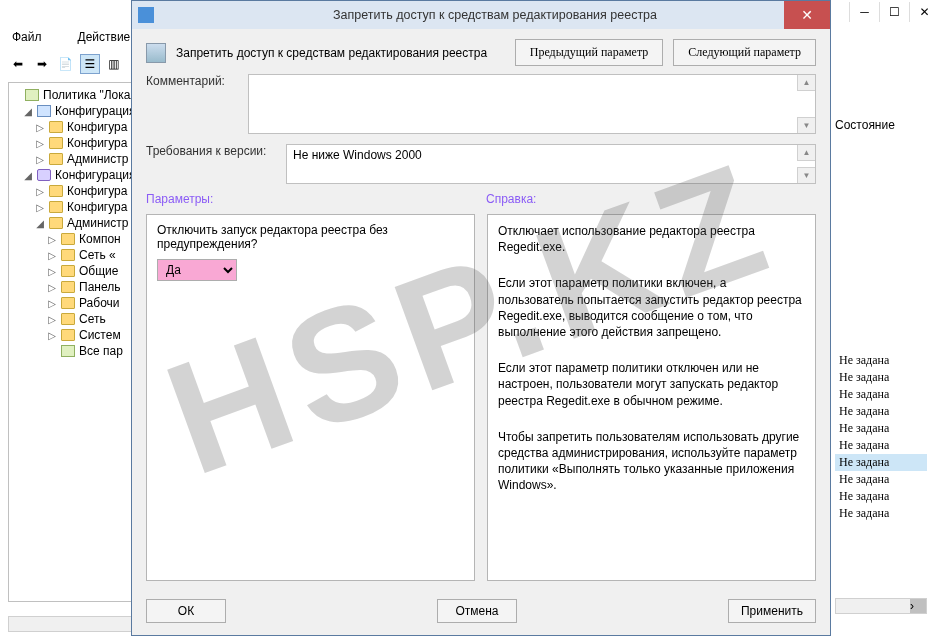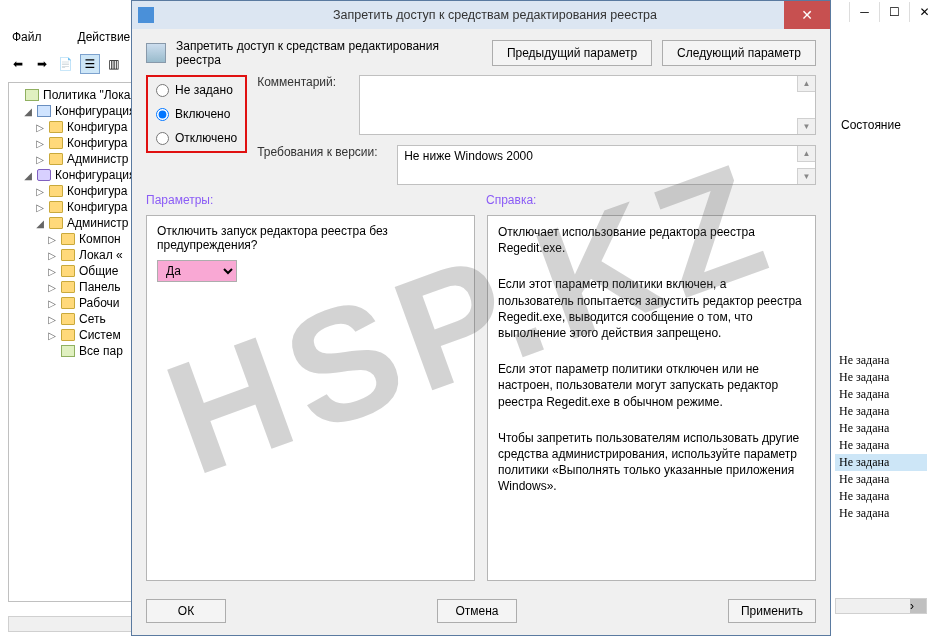--- a/index.html
+++ b/index.html
@@ -26,21 +26,21 @@
   .tree-row { display: flex; align-items: center; gap: 4px; white-space: nowrap; padding: 1px 0; }
   .tree-row .exp { width: 10px; text-align: center; color: #666; font-size: 10px; }
   .tree-row .folder { width: 14px; height: 12px; background: #ffd97a; border: 1px solid #c9a93b; border-radius: 1px; display: inline-block; }
   .tree-row .comp { width: 14px; height: 12px; background: #d0e4ff; border: 1px solid #6a8fc0; display: inline-block; }
   .tree-row .gear { width: 14px; height: 12px; background: #d8d0ff; border: 1px solid #8060c0; border-radius: 2px; display: inline-block; }
   .tree-row .special { width: 14px; height: 12px; background: #e0f0c0; border: 1px solid #90b060; display: inline-block; }
   .ind1 { padding-left: 12px; }
   .ind2 { padding-left: 24px; }
   .ind3 { padding-left: 36px; }
 
-  .bg-right-header { position: absolute; top: 118px; right: 6px; width: 92px; font-weight: 400; }
+  .bg-right-header { position: absolute; top: 118px; right: 12px; width: 92px; font-weight: 400; }
   .bg-right-list { position: absolute; top: 352px; right: 12px; width: 92px; }
   .bg-right-list .item { padding: 1px 4px; font-family: Liberation Serif, serif; }
   .bg-right-list .sel { background: #cde6f7; }
   .bg-scroll-h { position: absolute; bottom: 22px; right: 12px; width: 92px; height: 16px; background: #f0f0f0; border: 1px solid #d0d0d0; display: flex; justify-content: flex-end; }
   .bg-scroll-h .thumb { width: 16px; background: #c0c0c0; }
 
   
   .parent-title { position: absolute; top: 0; right: 0; width: 110px; height: 24px; display: flex; justify-content: flex-end; align-items: center; }
   .parent-title .btn { width: 30px; height: 20px; display: flex; align-items: center; justify-content: center; border-left: 1px solid #ddd; }
 
@@ -57,21 +57,21 @@
   }
   .dlg-title-text { flex: 1; text-align: center; font-size: 12.5px; color: #333; }
   .dlg-title .close { position: absolute; right: 0; top: 0; width: 46px; height: 28px; background: #c75050; color: #fff; display: flex; align-items: center; justify-content: center; font-size: 14px; }
   .dlg-title .appico { width: 16px; height: 16px; background: #4a90d9; display: inline-block; margin-right: 6px; }
 
   .dlg-body { flex: 1; padding: 10px 14px; display: flex; flex-direction: column; gap: 8px; background: #f0f0f0; }
 
   .hdr-row { display: flex; align-items: center; gap: 10px; }
   .hdr-row .policy-ico { width: 20px; height: 20px; background: linear-gradient(#cde,#9bc); border: 1px solid #89a; }
   .hdr-row .title-text { flex: 1; }
-  .nav-btn { background: #f4f4f4; border: 1px solid #adadad; padding: 5px 14px; cursor: pointer; }
+  .nav-btn { background: #f4f4f4; border: 1px solid #adadad; padding: 5px 14px; cursor: pointer; font-family: Liberation Serif, serif; }
 
   .row-block { display: flex; gap: 10px; align-items: flex-start; }
   .radio-box { border: 2px solid #e01010; padding: 6px 8px; display: flex; flex-direction: column; gap: 10px; min-width: 100px; }
   .radio-item { display: flex; align-items: center; gap: 6px; }
   .radio-item input { margin: 0; }
 
   .field-col { display: flex; flex-direction: column; gap: 10px; flex: 1; }
   .field-label { color: #333; }
   .textarea-look { background: #fff; border: 1px solid #c0c0c0; height: 60px; position: relative; }
   .textarea-look.short { height: 40px; }
@@ -164,21 +164,21 @@
       <span>Администр</span>
     </div>
   <div class="tree-row ind3">
       <span class="exp">▷</span>
       <span class="folder"></span>
       <span>Компон</span>
     </div>
   <div class="tree-row ind3">
       <span class="exp">▷</span>
       <span class="folder"></span>
-      <span>Локал «</span>
+      <span>Сеть «</span>
     </div>
   <div class="tree-row ind3">
       <span class="exp">▷</span>
       <span class="folder"></span>
       <span>Общие</span>
     </div>
   <div class="tree-row ind3">
       <span class="exp">▷</span>
       <span class="folder"></span>
       <span>Панель</span>
@@ -234,34 +234,20 @@
 
   <div class="dlg-body">
     <div class="hdr-row">
       <span class="policy-ico"></span>
       <span class="title-text">Запретить доступ к средствам редактирования реестра</span>
       <button class="nav-btn">Предыдущий параметр</button>
       <button class="nav-btn">Следующий параметр</button>
     </div>
 
     <div class="row-block">
-      <div class="radio-box">
-        <label class="radio-item">
-          <input type="radio" name="st" style="">
-          <span>Не задано</span>
-        </label>
-        <label class="radio-item">
-          <input type="radio" name="st" checked="" style="">
-          <span>Включено</span>
-        </label>
-        <label class="radio-item">
-          <input type="radio" name="st" style="">
-          <span>Отключено</span>
-        </label>
-      </div>
 
       <div class="field-col">
         <div style="display:flex;gap:10px;align-items:flex-start">
           <span class="field-label" style="min-width:92px">Комментарий:</span>
           <div class="textarea-look" style="flex:1">
             <div class="sbtn up">▲</div>
             <div class="sbtn dn">▼</div>
           </div>
         </div>
         <div style="display:flex;gap:10px;align-items:flex-start">

